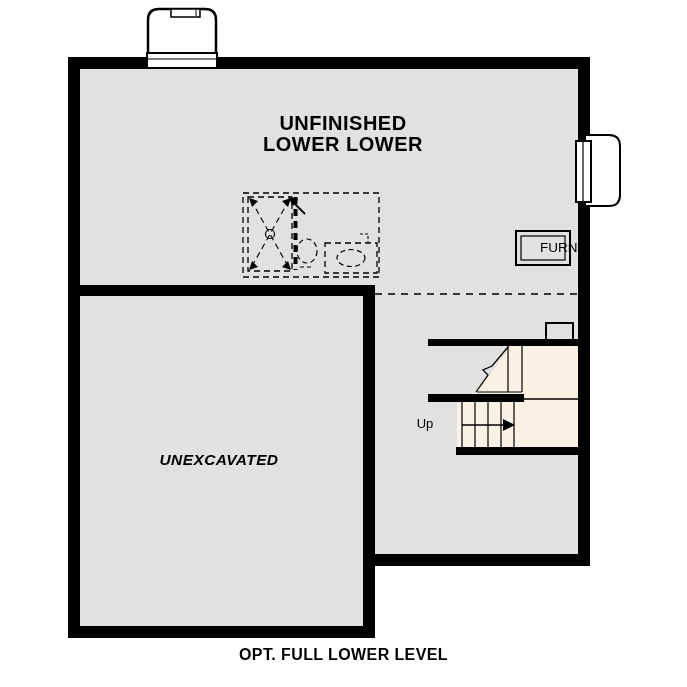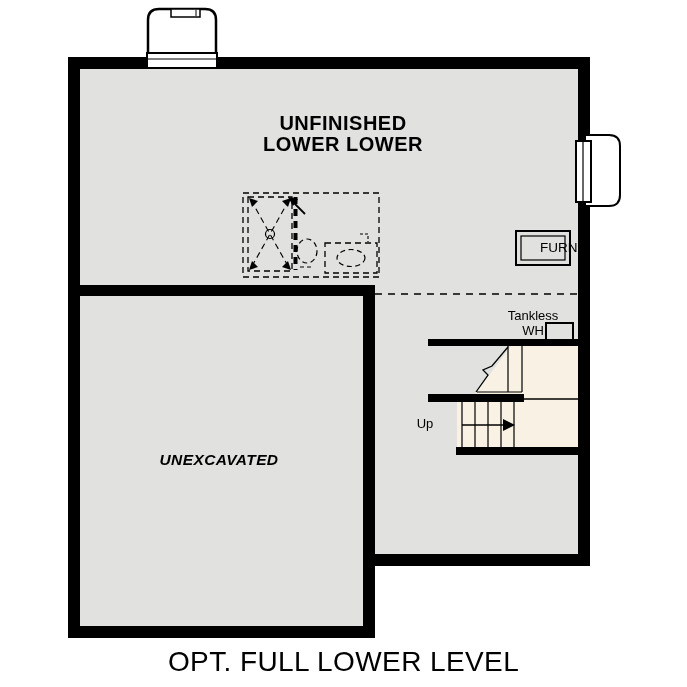--- a/index.html
+++ b/index.html
@@ -5,21 +5,21 @@
   html,body{margin:0;padding:0;background:#ffffff;}
   body{width:687px;height:687px;position:relative;overflow:hidden;
        font-family:"Liberation Sans",sans-serif;color:#000;}
   .stage{position:absolute;left:0;top:0;width:687px;height:687px;}
   svg.plan{position:absolute;left:0;top:0;}
   .lbl{position:absolute;text-align:center;color:#000;white-space:nowrap;}
   .lbl-room{font-weight:bold;font-size:20px;line-height:21px;letter-spacing:.5px;}
   .lbl-unex{font-weight:bold;font-size:15.5px;letter-spacing:.4px;}
   .lbl-small{font-size:13px;line-height:14.5px;}
   .lbl-furn{font-size:13.5px;}
-  .lbl-title{font-weight:normal;font-size:28px;letter-spacing:.4px;}
+  .lbl-title{font-weight:bold;font-size:16px;letter-spacing:.4px;}
 </style>
 </head>
 <body>
 
 <div class="stage">
 
   <svg class="plan" width="687" height="687" viewBox="0 0 687 687">
 
     <rect x="80" y="69" width="498" height="216" fill="#e1e1df"></rect>
     <rect x="375" y="285" width="203" height="269" fill="#e1e1df"></rect>
@@ -107,24 +107,20 @@
   </svg>
 
   <div class="lbl lbl-room" style="left:223px;top:113px;width:240px;">
     <div>UNFINISHED</div>
     <div>LOWER LOWER</div>
   </div>
 
 
   <div class="lbl lbl-furn" style="left:500px;top:240px;width:36px;margin-left:40px;">FURN</div>
 
-  <div class="lbl lbl-small" style="left:495px;top:309px;width:76px;">
-    <div>Tankless</div>
-    <div>WH</div>
-  </div>
 
   <div class="lbl lbl-small" style="left:411px;top:417px;width:28px;">Up</div>
 
   <div class="lbl lbl-unex" style="left:119px;top:451px;width:200px;font-style:italic;">UNEXCAVATED</div>
 
   <div class="lbl lbl-title" style="left:0;top:646px;width:687px;">OPT. FULL LOWER LEVEL</div>
 
 </div>
 
 </body></html>

